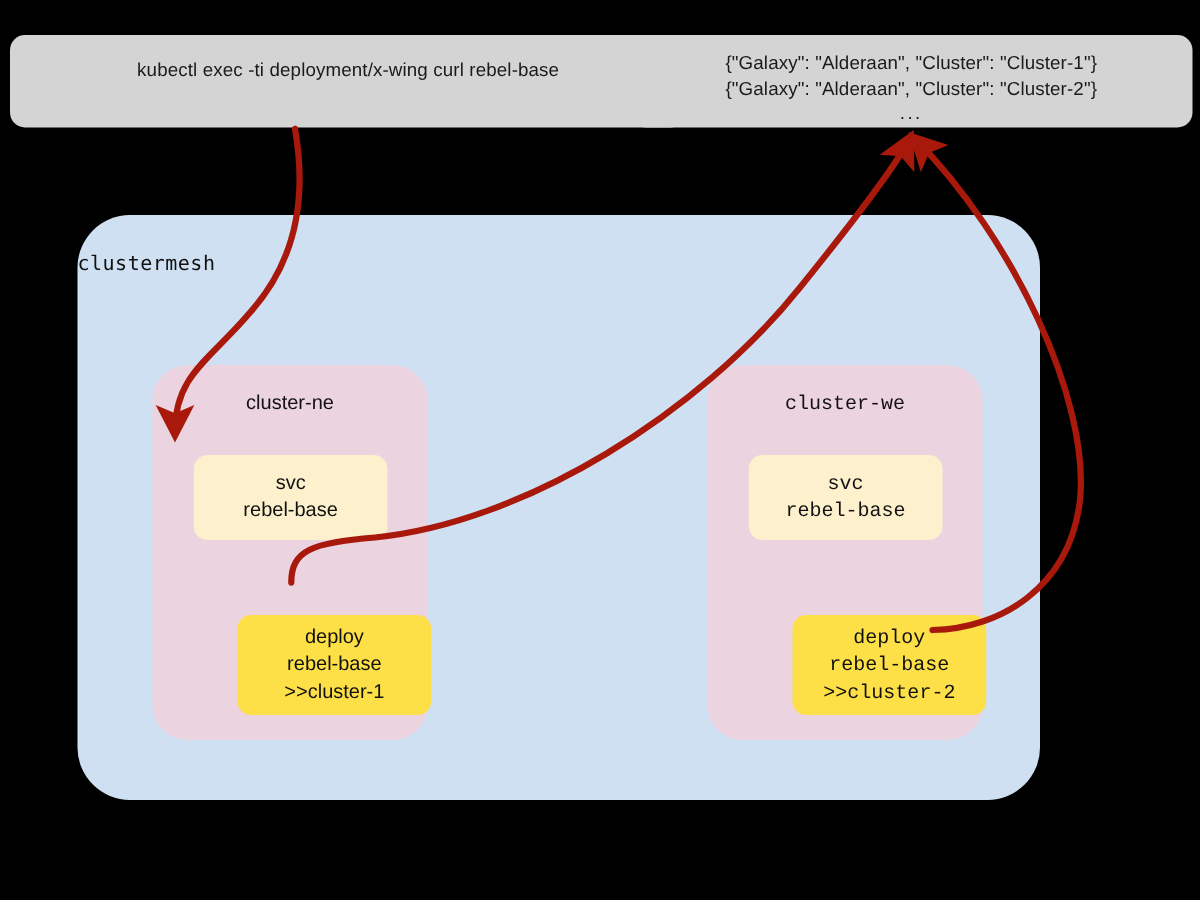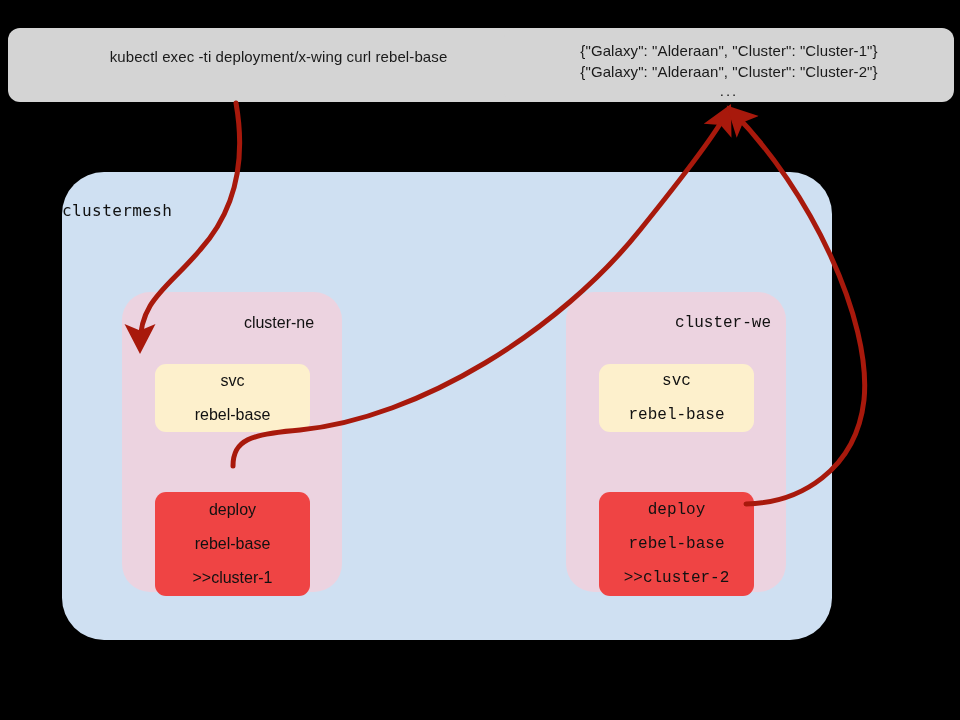--- a/index.html
+++ b/index.html
@@ -92,49 +92,48 @@
   #cluster-left  { left: 60px; }
   #cluster-right { left: 504px; font-family: Liberation Mono, monospace; }
   .cluster-title {
     position: absolute;
     left: 0;
     top: 22px;
     width: 100%;
     text-align: center;
     font-size: 16px;
     color: #111111;
-    padding-left: 47px;
   }
 
   
   .res-box {
     position: absolute;
     left: 33px;
     width: 155px;
     border-radius: 11px;
     box-sizing: border-box;
     display: flex;
     flex-direction: column;
     align-items: center;
     justify-content: center;
     color: #111111;
     font-size: 16px;
     line-height: 22px;
-    gap: 12px;
   }
   .res-box .line { display: block; text-align: center; }
   .svc-box {
     background: #fdf0cc;
     top: 72px;
     height: 68px;
   }
   .deploy-box {
-    background: #ef4444;
+    background: #fde047;
     top: 200px;
-    height: 104px;
+    height: 80px;
+    margin-left: 35px;
   }
 
   
   #arrows {
     position: absolute;
     left: 0;
     top: 0;
     width: 960px;
     height: 720px;
     pointer-events: none;

